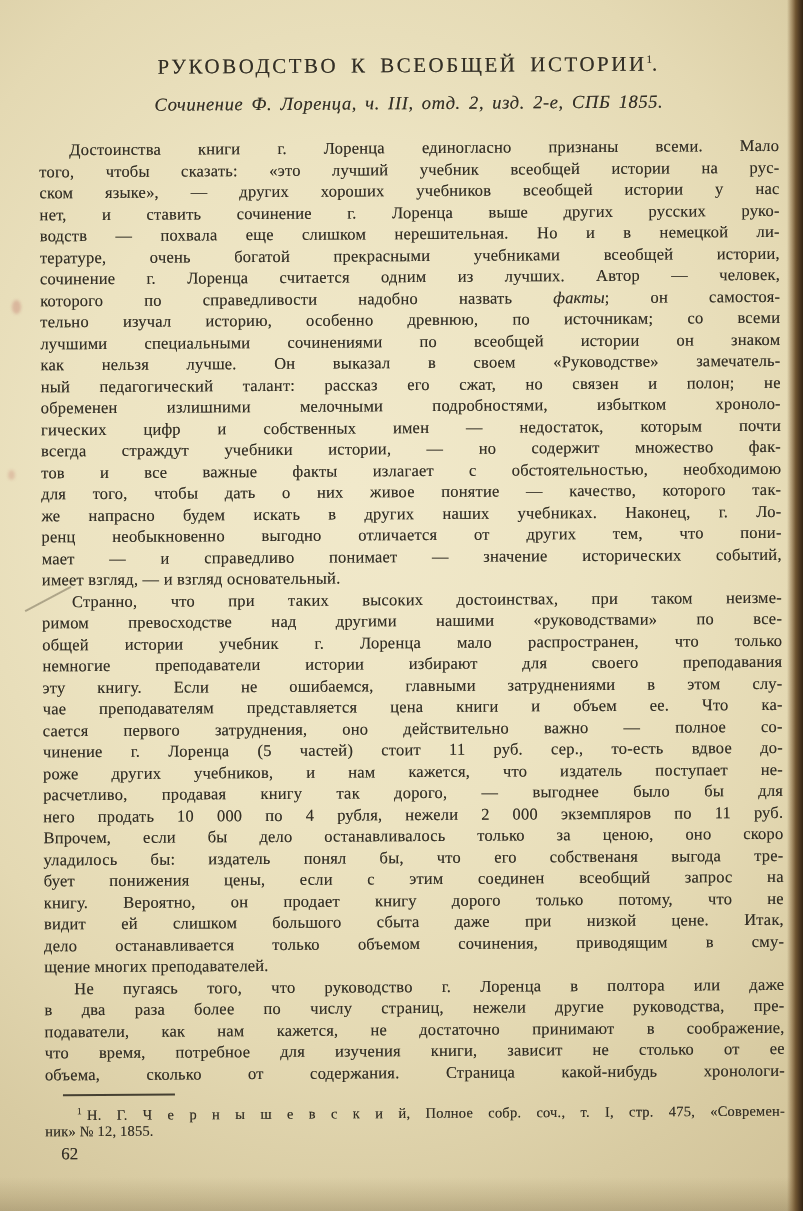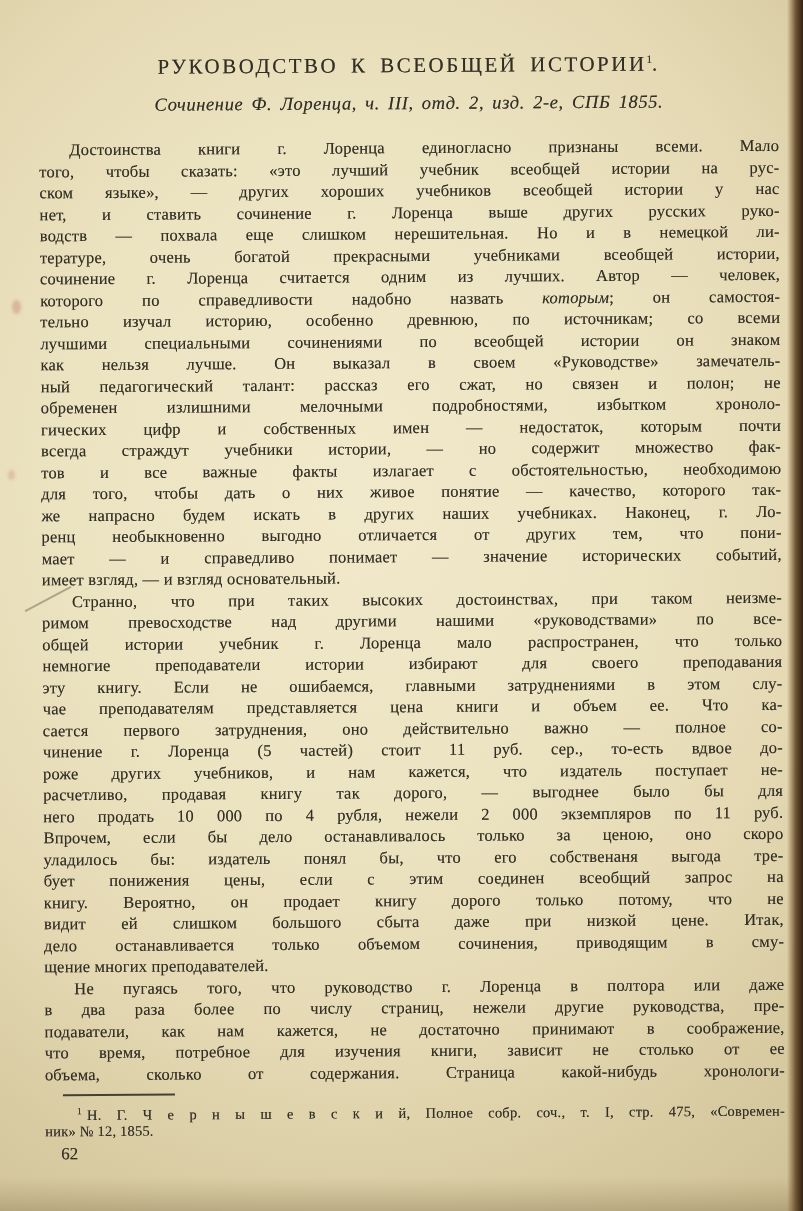--- a/index.html
+++ b/index.html
@@ -96,21 +96,21 @@
     <div class="subtitle">Сочинение Ф. Лоренца, ч. III, отд. 2, изд. 2-е, СПБ 1855.</div>
 
     <div class="body-text">
         <div class="line first"><span>Достоинства книги г. Лоренца единогласно признаны всеми. Мало</span></div>
         <div class="line"><span>того, чтобы сказать: «это лучший учебник всеобщей истории на рус-</span></div>
         <div class="line"><span>ском языке», — других хороших учебников всеобщей истории у нас</span></div>
         <div class="line"><span>нет, и ставить сочинение г. Лоренца выше других русских руко-</span></div>
         <div class="line"><span>водств — похвала еще слишком нерешительная. Но и в немецкой ли-</span></div>
         <div class="line"><span>тературе, очень богатой прекрасными учебниками всеобщей истории,</span></div>
         <div class="line"><span>сочинение г. Лоренца считается одним из лучших. Автор — человек,</span></div>
-        <div class="line"><span>которого по справедливости надобно назвать </span><i>которым</i><span>; он самостоя-</span></div>
+        <div class="line"><span>которого по справедливости надобно назвать </span><i>факты</i><span>; он самостоя-</span></div>
         <div class="line"><span>тельно изучал историю, особенно древнюю, по источникам; со всеми</span></div>
         <div class="line"><span>лучшими специальными сочинениями по всеобщей истории он знаком</span></div>
         <div class="line"><span>как нельзя лучше. Он выказал в своем «Руководстве» замечатель-</span></div>
         <div class="line"><span>ный педагогический талант: рассказ его сжат, но связен и полон; не</span></div>
         <div class="line"><span>обременен излишними мелочными подробностями, избытком хроноло-</span></div>
         <div class="line"><span>гических цифр и собственных имен — недостаток, которым почти</span></div>
         <div class="line"><span>всегда страждут учебники истории, — но содержит множество фак-</span></div>
         <div class="line"><span>тов и все важные факты излагает с обстоятельностью, необходимою</span></div>
         <div class="line"><span>для того, чтобы дать о них живое понятие — качество, которого так-</span></div>
         <div class="line"><span>же напрасно будем искать в других наших учебниках. Наконец, г. Ло-</span></div>

